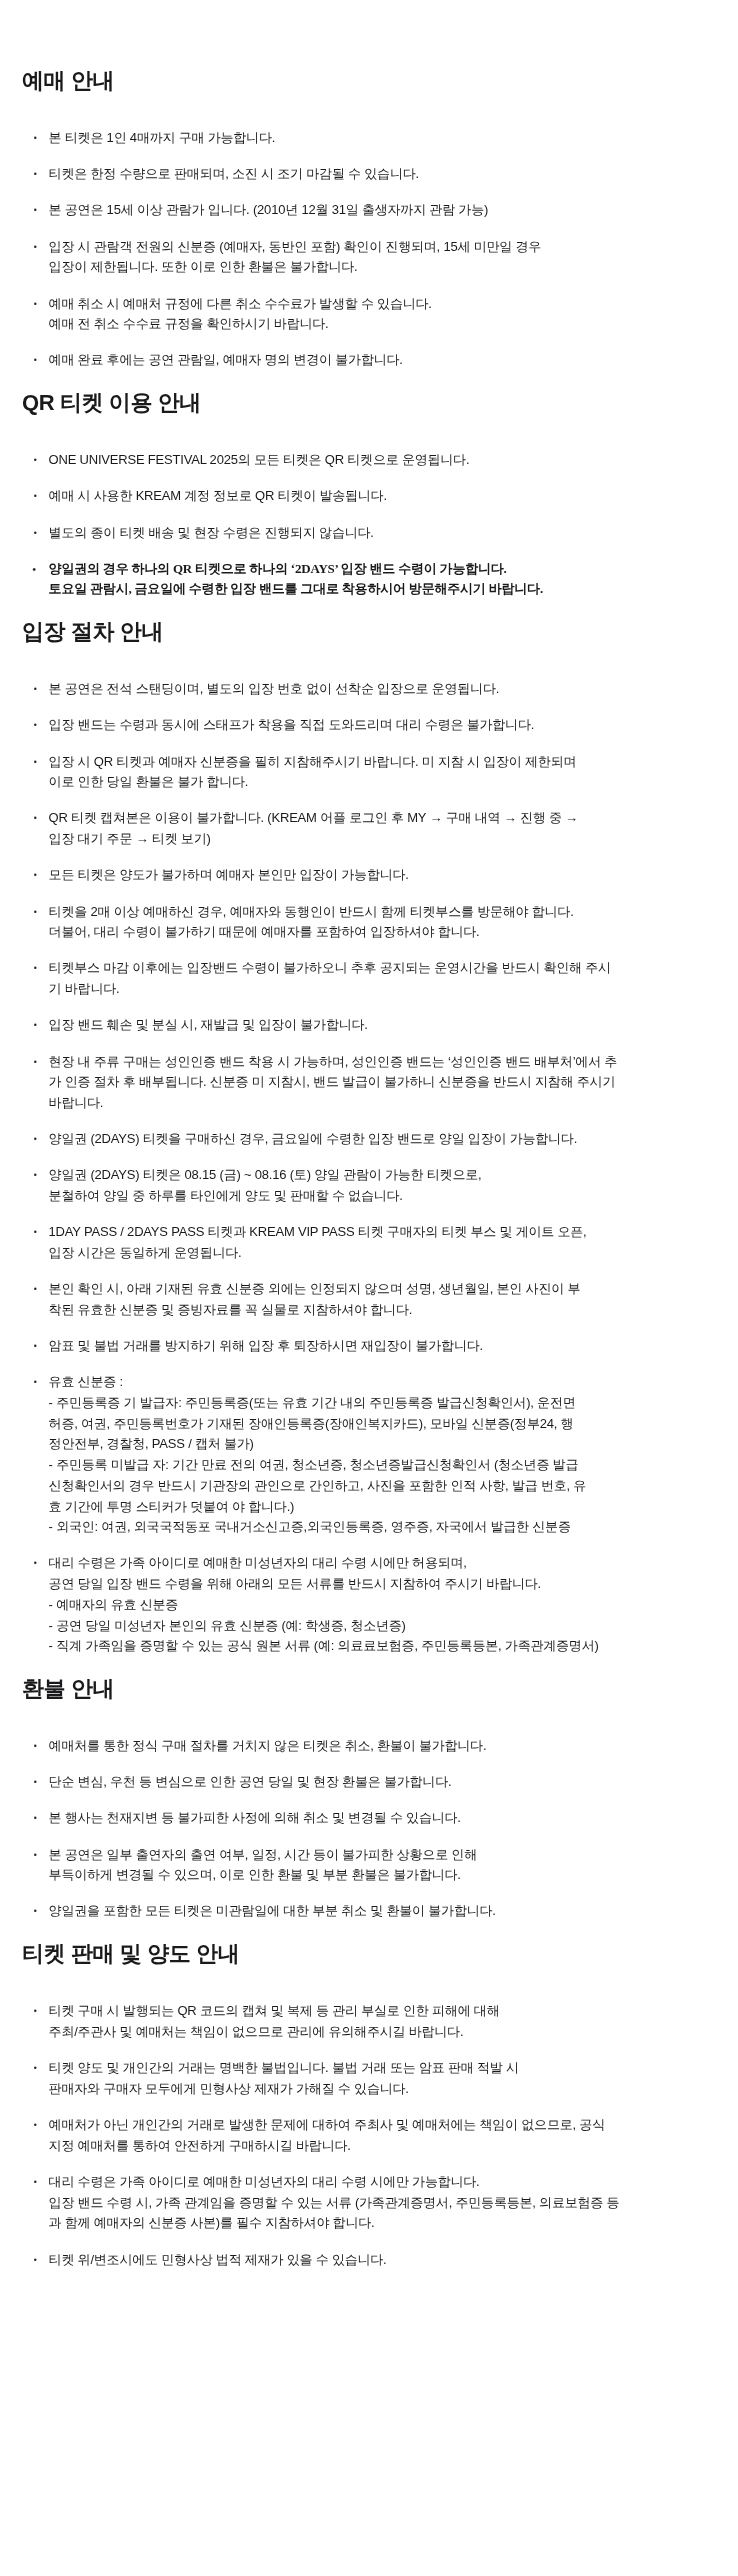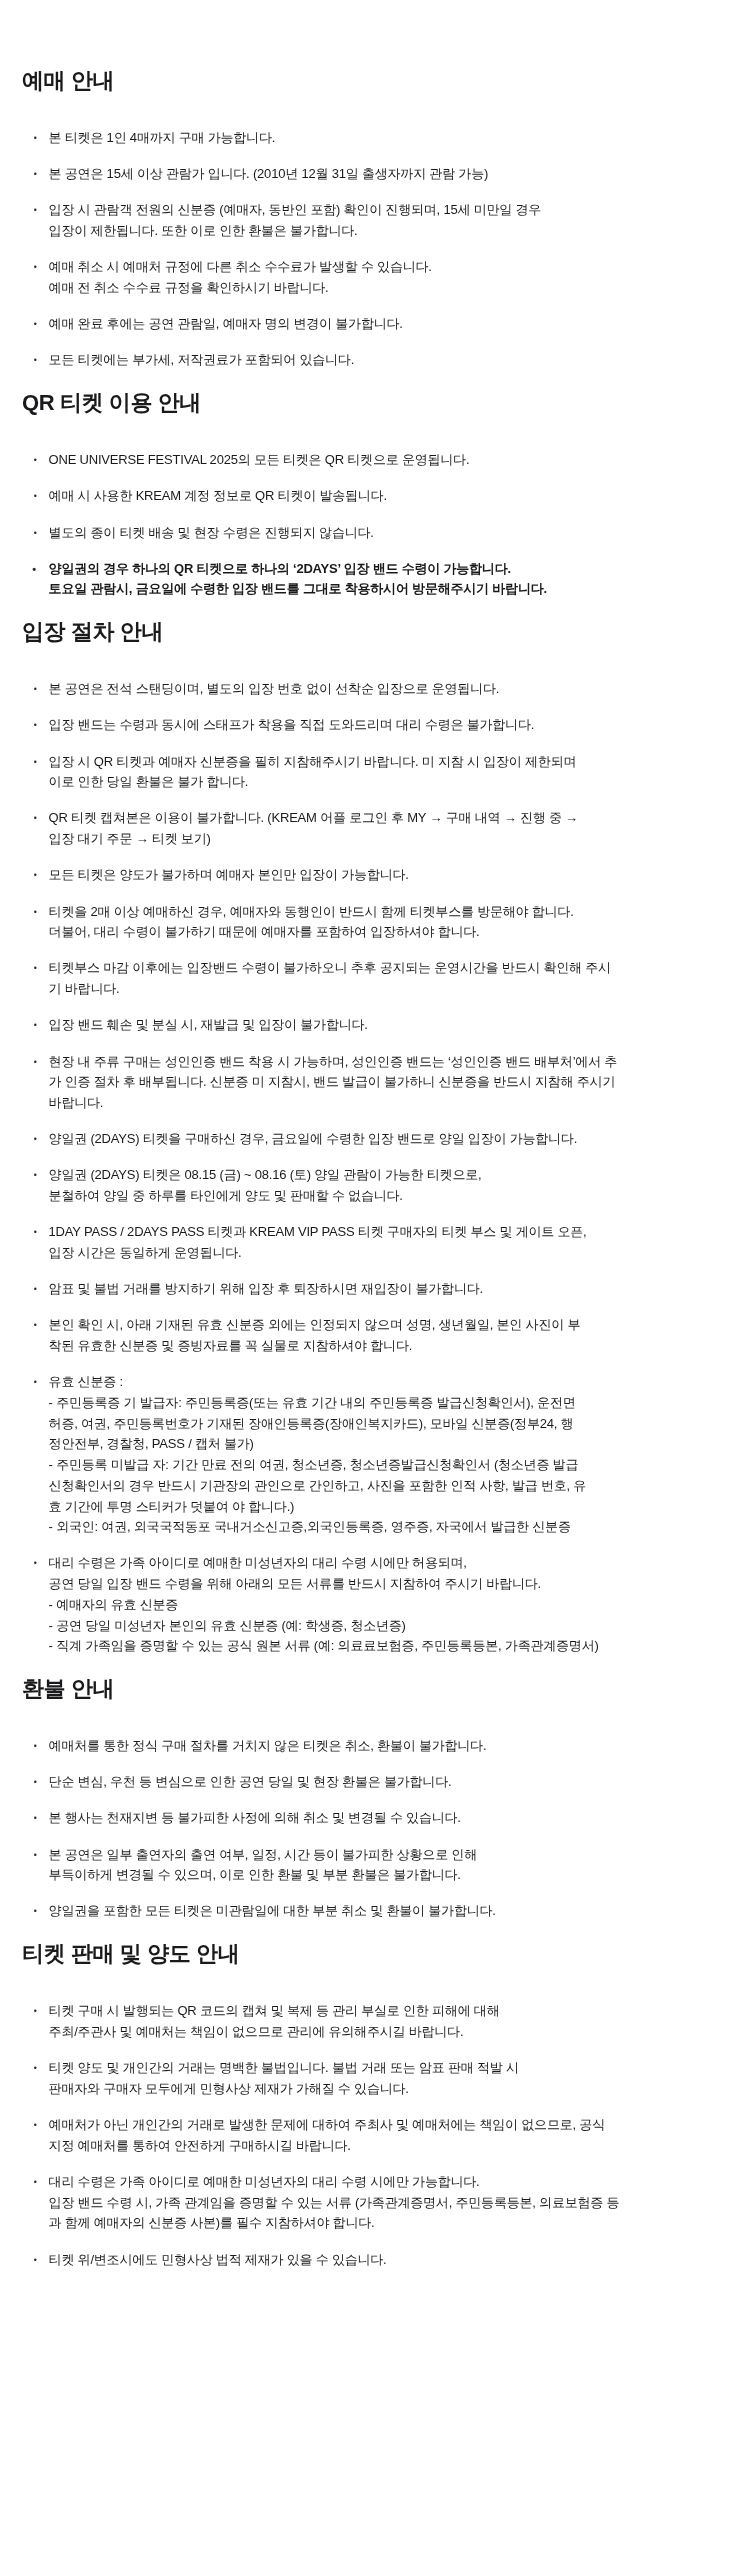--- a/index.html
+++ b/index.html
@@ -46,39 +46,39 @@
   ul.notice-list li:last-child { margin-bottom: 0; }
   ul.notice-list li::before {
     content: "\2022";
     position: absolute;
     left: 1.5px;
     top: 0;
     font-size: 8.9px;
     line-height: 20.7px;
     color: #2a2a2e;
   }
-  ul.notice-list li.bold { font-weight: 700; }
+  ul.notice-list li.bold { font-weight: 700; font-family: Liberation Serif, serif; }
   ul.notice-list li.bold::before { font-size: 11px; left: 0; }
 </style>
 </head>
 <body>
 
 <div class="page">
 
   <section class="section">
     <h2 class="section-title">예매 안내</h2>
     <ul class="notice-list">
       <li>본 티켓은 1인 4매까지 구매 가능합니다.</li>
+      <li>티켓은 한정 수량으로 판매되며, 소진 시 조기 마감될 수 있습니다.</li>
       <li>본 공연은 15세 이상 관람가 입니다. (2010년 12월 31일 출생자까지 관람 가능)</li>
       <li>입장 시 관람객 전원의 신분증 (예매자, 동반인 포함)  확인이 진행되며, 15세 미만일 경우
 입장이 제한됩니다. 또한 이로 인한 환불은 불가합니다.</li>
       <li>예매 취소 시 예매처 규정에 다른 취소 수수료가 발생할 수 있습니다.
 예매 전 취소 수수료 규정을 확인하시기 바랍니다.</li>
       <li>예매 완료 후에는 공연 관람일, 예매자 명의 변경이 불가합니다.</li>
-      <li>모든 티켓에는 부가세, 저작권료가 포함되어 있습니다.</li>
     </ul>
   </section>
 
   <section class="section">
     <h2 class="section-title">QR 티켓 이용 안내</h2>
     <ul class="notice-list">
       <li>ONE UNIVERSE FESTIVAL 2025의 모든 티켓은 QR 티켓으로 운영됩니다.</li>
       <li>예매 시 사용한 KREAM 계정 정보로 QR 티켓이 발송됩니다.</li>
       <li>별도의 종이 티켓 배송 및 현장 수령은 진행되지 않습니다.</li>
       <li class="bold">양일권의 경우 하나의 QR 티켓으로 하나의 ‘2DAYS’ 입장 밴드 수령이 가능합니다.
@@ -102,23 +102,23 @@
 기 바랍니다.</li>
       <li>입장 밴드 훼손 및 분실 시, 재발급 및 입장이 불가합니다.</li>
       <li>현장 내 주류 구매는 성인인증 밴드 착용 시 가능하며, 성인인증 밴드는 ‘성인인증 밴드 배부처’에서 추
 가 인증 절차 후 배부됩니다. 신분증 미 지참시, 밴드 발급이 불가하니 신분증을 반드시 지참해 주시기
 바랍니다.</li>
       <li>양일권 (2DAYS) 티켓을 구매하신 경우, 금요일에 수령한 입장 밴드로 양일 입장이 가능합니다.</li>
       <li>양일권 (2DAYS) 티켓은 08.15 (금) ~ 08.16 (토) 양일 관람이 가능한 티켓으로,
 분철하여 양일 중 하루를 타인에게 양도 및 판매할 수 없습니다.</li>
       <li>1DAY PASS / 2DAYS PASS 티켓과 KREAM VIP PASS 티켓 구매자의 티켓 부스 및 게이트 오픈,
 입장 시간은 동일하게 운영됩니다.</li>
-      <li>암표 및 불법 거래를 방지하기 위해 입장 후 퇴장하시면 재입장이 불가합니다.</li>
       <li>본인 확인 시, 아래 기재된 유효 신분증 외에는 인정되지 않으며 성명, 생년월일, 본인 사진이 부
 착된 유효한 신분증 및 증빙자료를 꼭 실물로 지참하셔야 합니다.</li>
+      <li>암표 및 불법 거래를 방지하기 위해 입장 후 퇴장하시면 재입장이 불가합니다.</li>
       <li>유효 신분증 :
 - 주민등록증 기 발급자: 주민등록증(또는 유효 기간 내의 주민등록증 발급신청확인서), 운전면
 허증, 여권, 주민등록번호가 기재된 장애인등록증(장애인복지카드), 모바일 신분증(정부24, 행
 정안전부, 경찰청, PASS / 캡처 불가)
 - 주민등록 미발급 자: 기간 만료 전의 여권, 청소년증, 청소년증발급신청확인서 (청소년증 발급
 신청확인서의 경우 반드시 기관장의 관인으로 간인하고, 사진을 포함한 인적 사항, 발급 번호, 유
 효 기간에 투명 스티커가 덧붙여 야 합니다.)
 - 외국인: 여권, 외국국적동포 국내거소신고증,외국인등록증, 영주증, 자국에서 발급한 신분증</li>
       <li>대리 수령은 가족 아이디로 예매한 미성년자의 대리 수령 시에만 허용되며,
 공연 당일 입장 밴드 수령을 위해 아래의 모든 서류를 반드시 지참하여 주시기 바랍니다.

